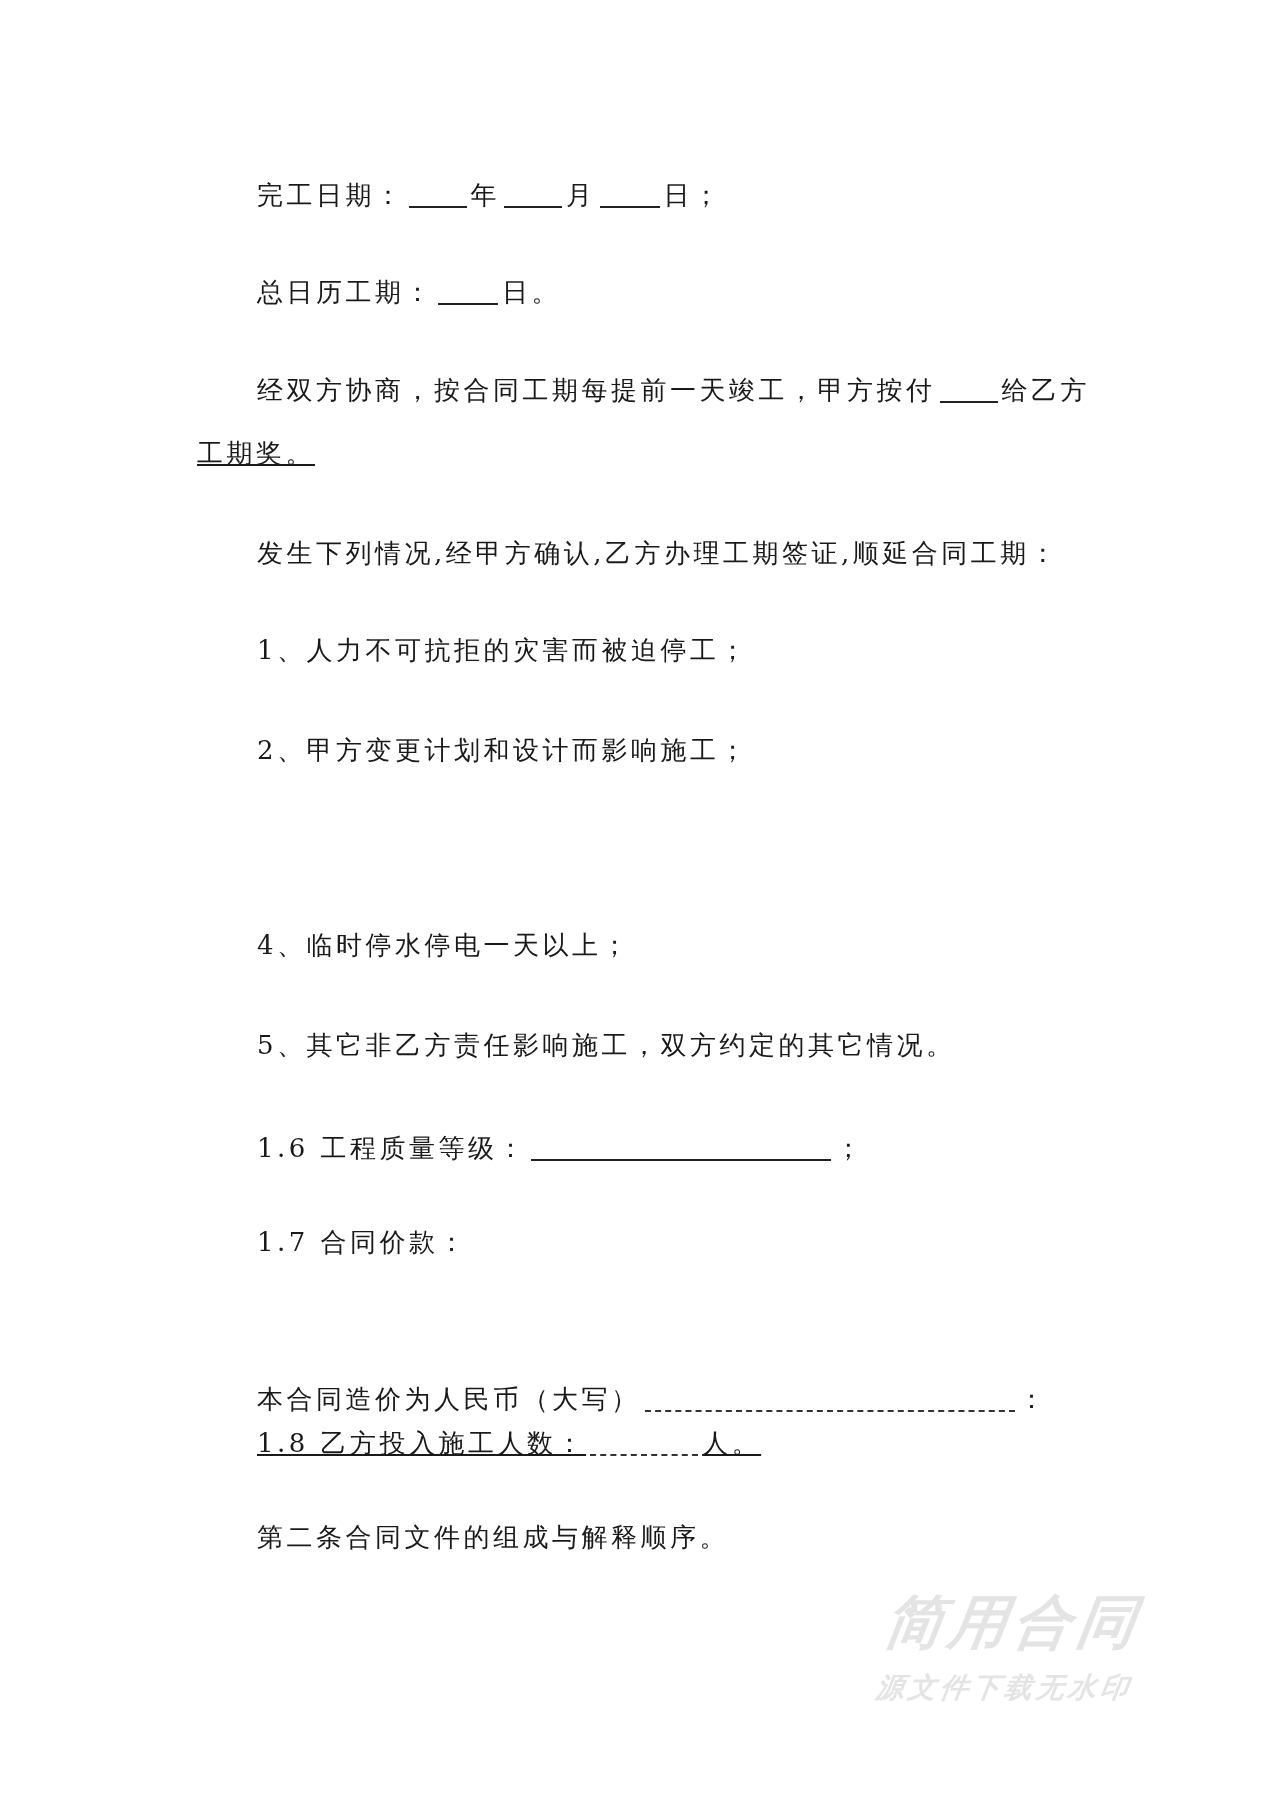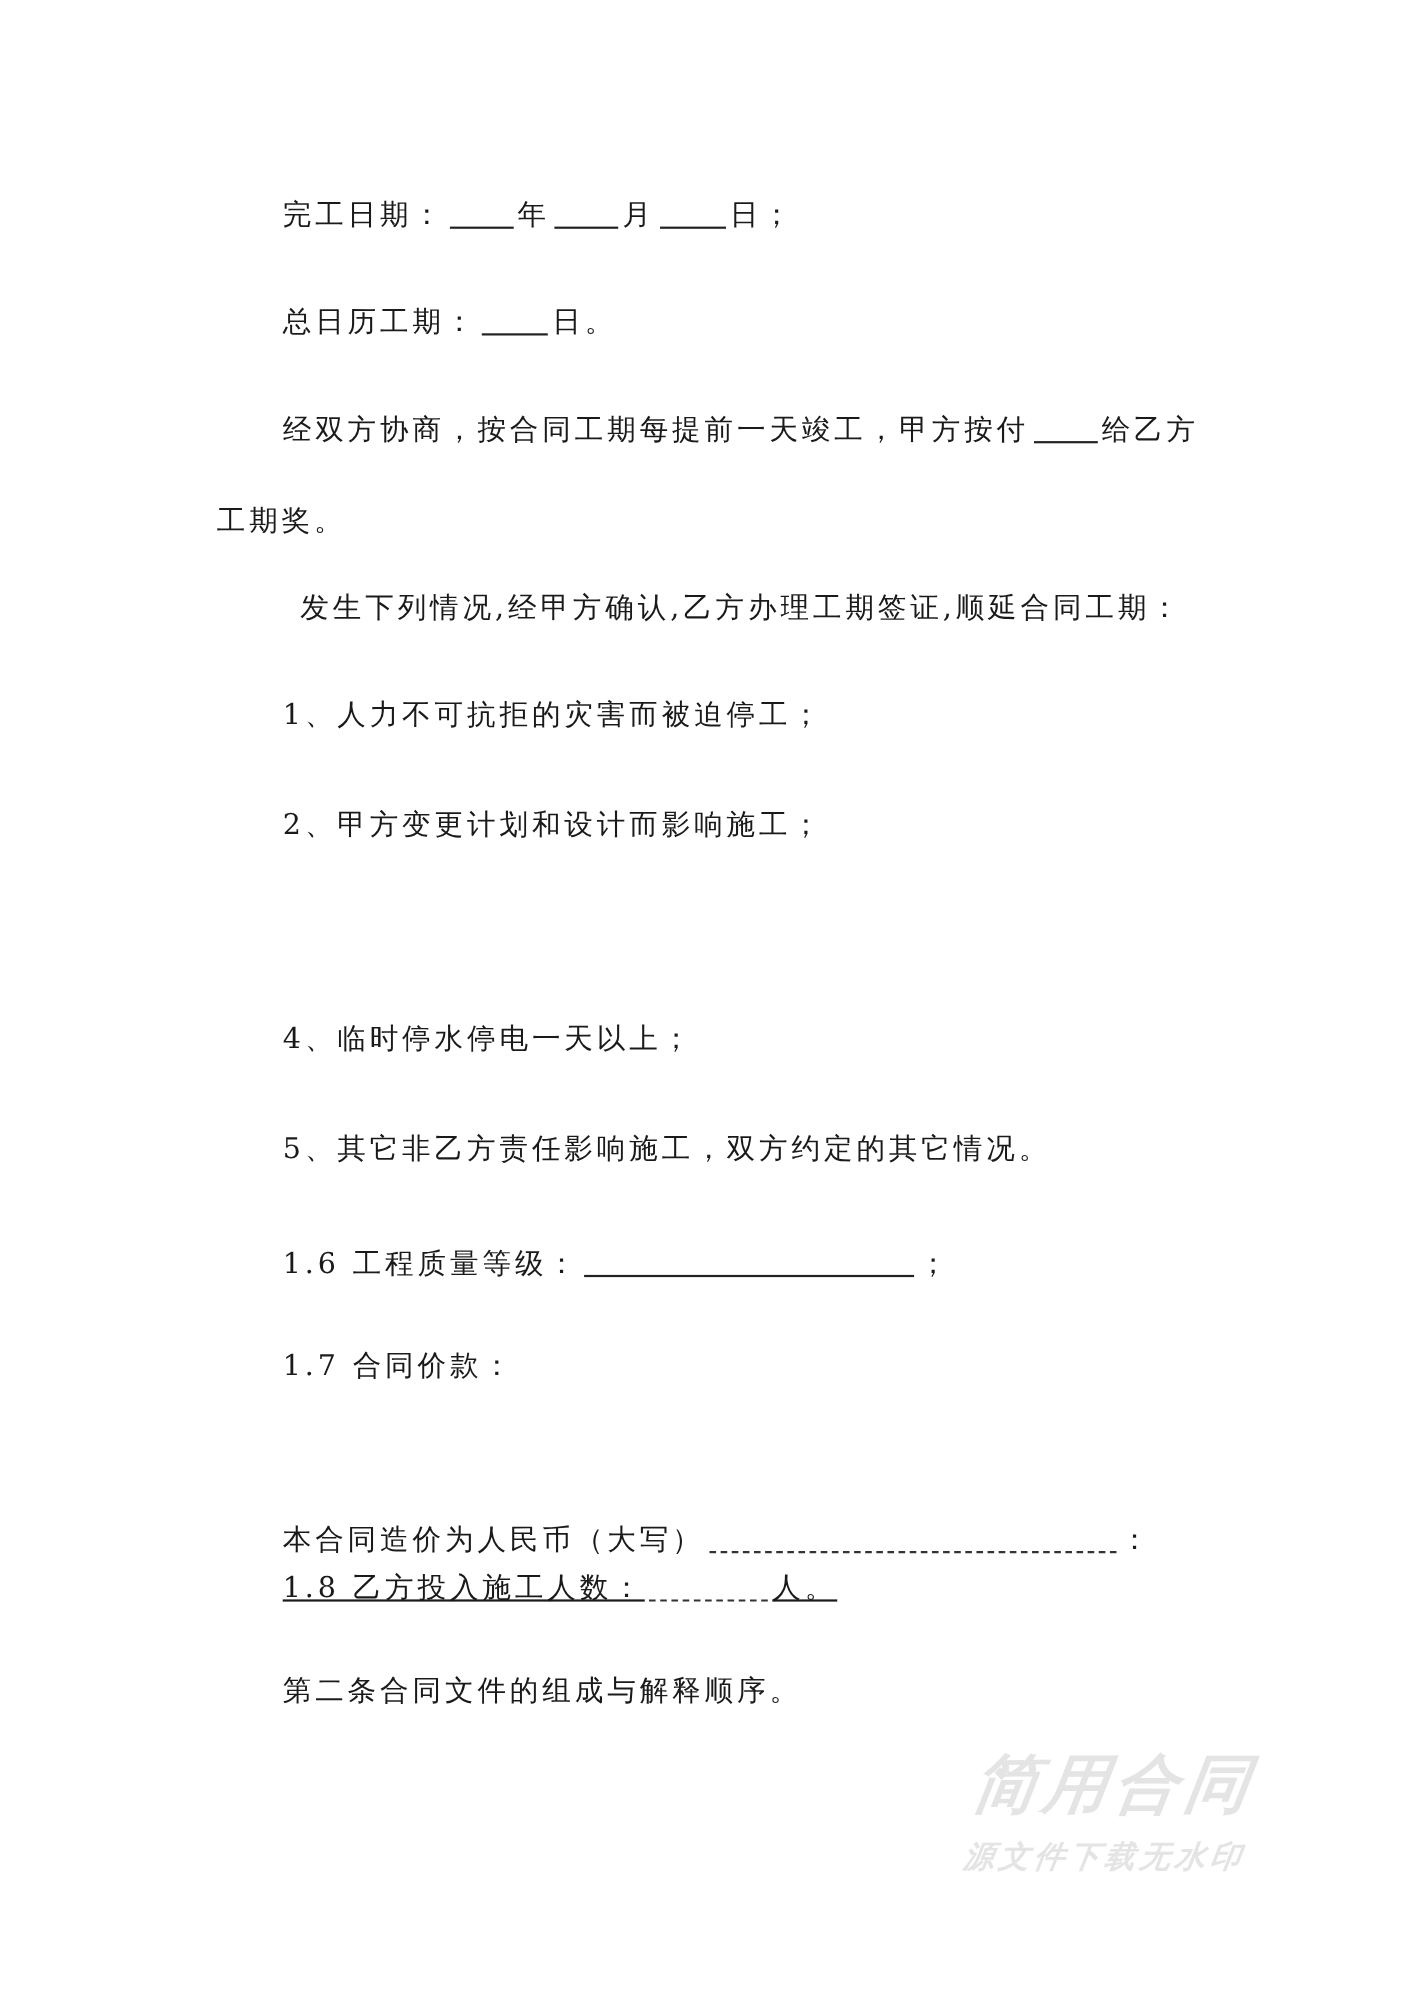--- a/index.html
+++ b/index.html
@@ -78,23 +78,23 @@
     <span>完工日期：</span><span class="blank" style="width:58px;"></span><span>年</span><span class="blank" style="width:58px;"></span><span>月</span><span class="blank" style="width:60px;"></span><span>日；</span>
   </div>
 
   <div class="line" style="top:269px;">
     <span>总日历工期：</span><span class="blank" style="width:60px;"></span><span>日。</span>
   </div>
 
   <div class="line" style="top:367px;text-align:center;">
     <span>经双方协商，按合同工期每提前一天竣工，甲方按付</span><span class="blank" style="width:58px;"></span><span>给乙方</span>
   </div>
-  <div class="line flush" style="top:456px;">工期奖。</div>
+  <div class="line flush" style="top:435px;text-decoration:underline;">工期奖。</div>
 
-  <div class="line" style="top:535px;margin-left:16px;">发生下列情况,经甲方确认,乙方办理工期签证,顺延合同工期：</div>
+  <div class="line" style="top:535px;">发生下列情况,经甲方确认,乙方办理工期签证,顺延合同工期：</div>
 
   <div class="line" style="top:632px;">1、人力不可抗拒的灾害而被迫停工；</div>
   <div class="line" style="top:732px;">2、甲方变更计划和设计而影响施工；</div>
   <div class="line" style="top:927px;text-align:center;">4、临时停水停电一天以上；</div>
   <div class="line" style="top:1027px;">5、其它非乙方责任影响施工，双方约定的其它情况。</div>
 
   <div class="line" style="top:1125px;">
     <span>1.6 工程质量等级：</span><span class="blank" style="width:300px;"></span><span>；</span>
   </div>
 

